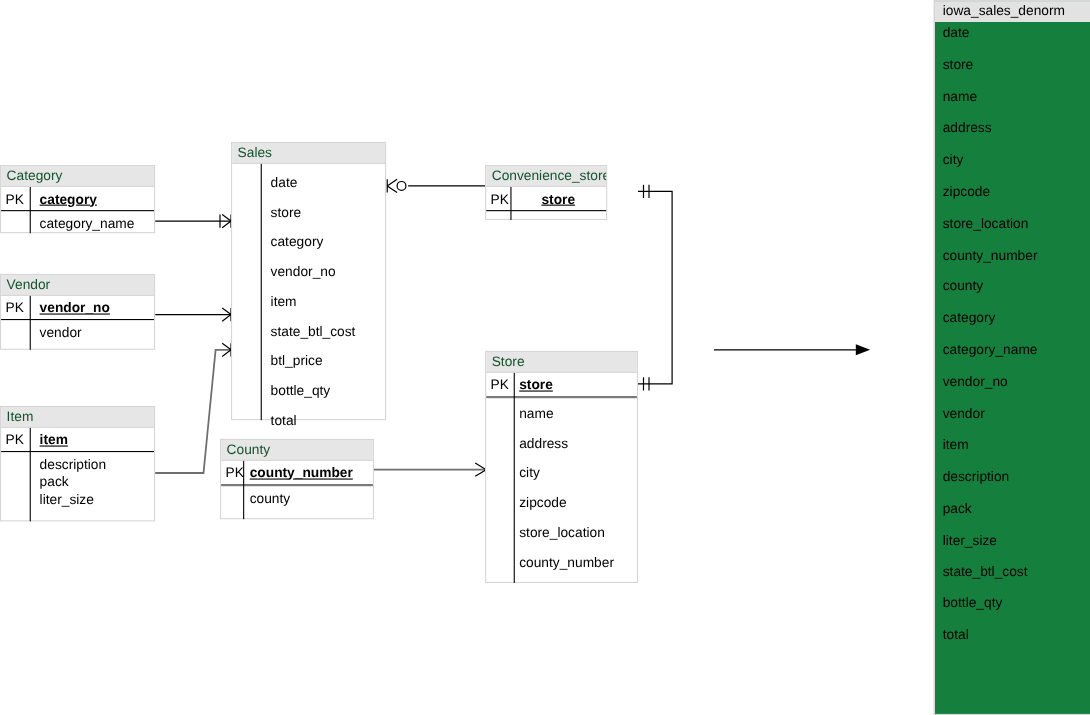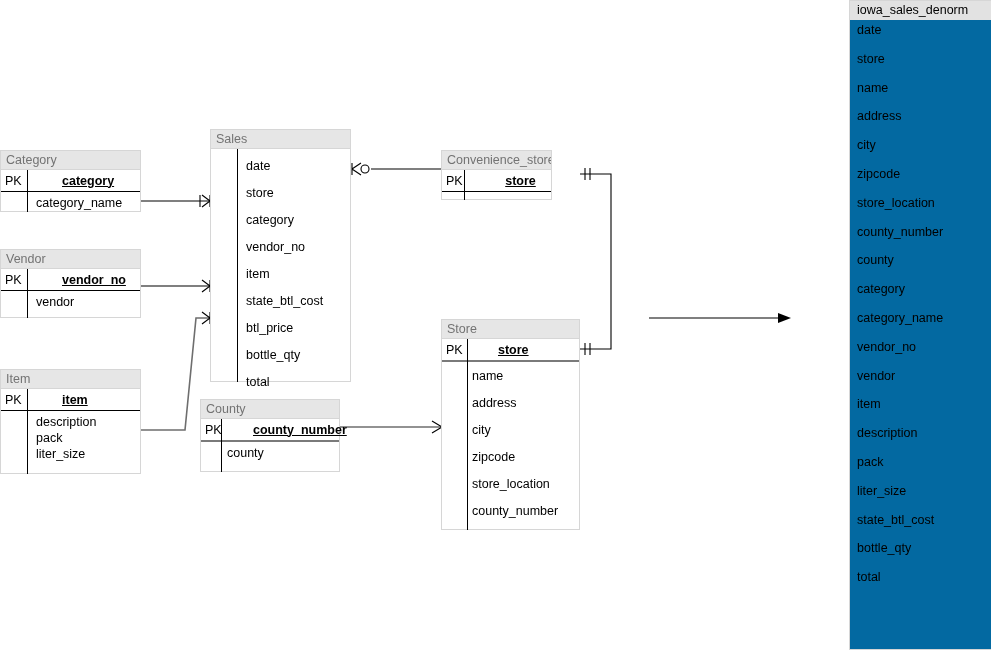--- a/index.html
+++ b/index.html
@@ -30,21 +30,21 @@
     color: #000000;
   }
   .entity-header {
     box-sizing: border-box;
     height: 19px;
     line-height: 18px;
     background: #e6e6e6;
     border-bottom: 1px solid #d6d6d6;
     padding-left: 5px;
     font-size: 12.5px;
-    color: #737373;
+    color: #14532d;
     white-space: nowrap;
     overflow: hidden;
   }
   .entity-body {
     position: relative;
   }
   
   .vdiv {
     position: absolute;
     top: 0;
@@ -53,21 +53,20 @@
     background: #000000;
   }
   .pk-row {
     position: relative;
     box-sizing: border-box;
     height: 21px;
     line-height: 20px;
     display: flex;
     align-items: center;
     white-space: nowrap;
-    gap: 26px;
   }
   .pk-label {
     box-sizing: border-box;
     width: 27px;
     flex: 0 0 27px;
     padding-left: 4px;
     font-size: 12.5px;
   }
   .pk-name {
     padding-left: 8px;
@@ -105,21 +104,21 @@
   .attr.tight  { margin-bottom: 1px; }
   .attr.empty  { height: 12px; }
 
   
   .entity.no-pk .attr { padding-left: 35px; }
 
   
   #denorm {
     position: absolute;
     box-sizing: border-box;
-    background: #0369a1;
+    background: #15803d;
     border: 1px solid #d6d6d6;
     border-right: none;
   }
   #denorm .denorm-header {
     box-sizing: border-box;
     height: 19px;
     line-height: 18px;
     background: #e2e2e2;
     padding-left: 7px;
     font-size: 12.5px;

